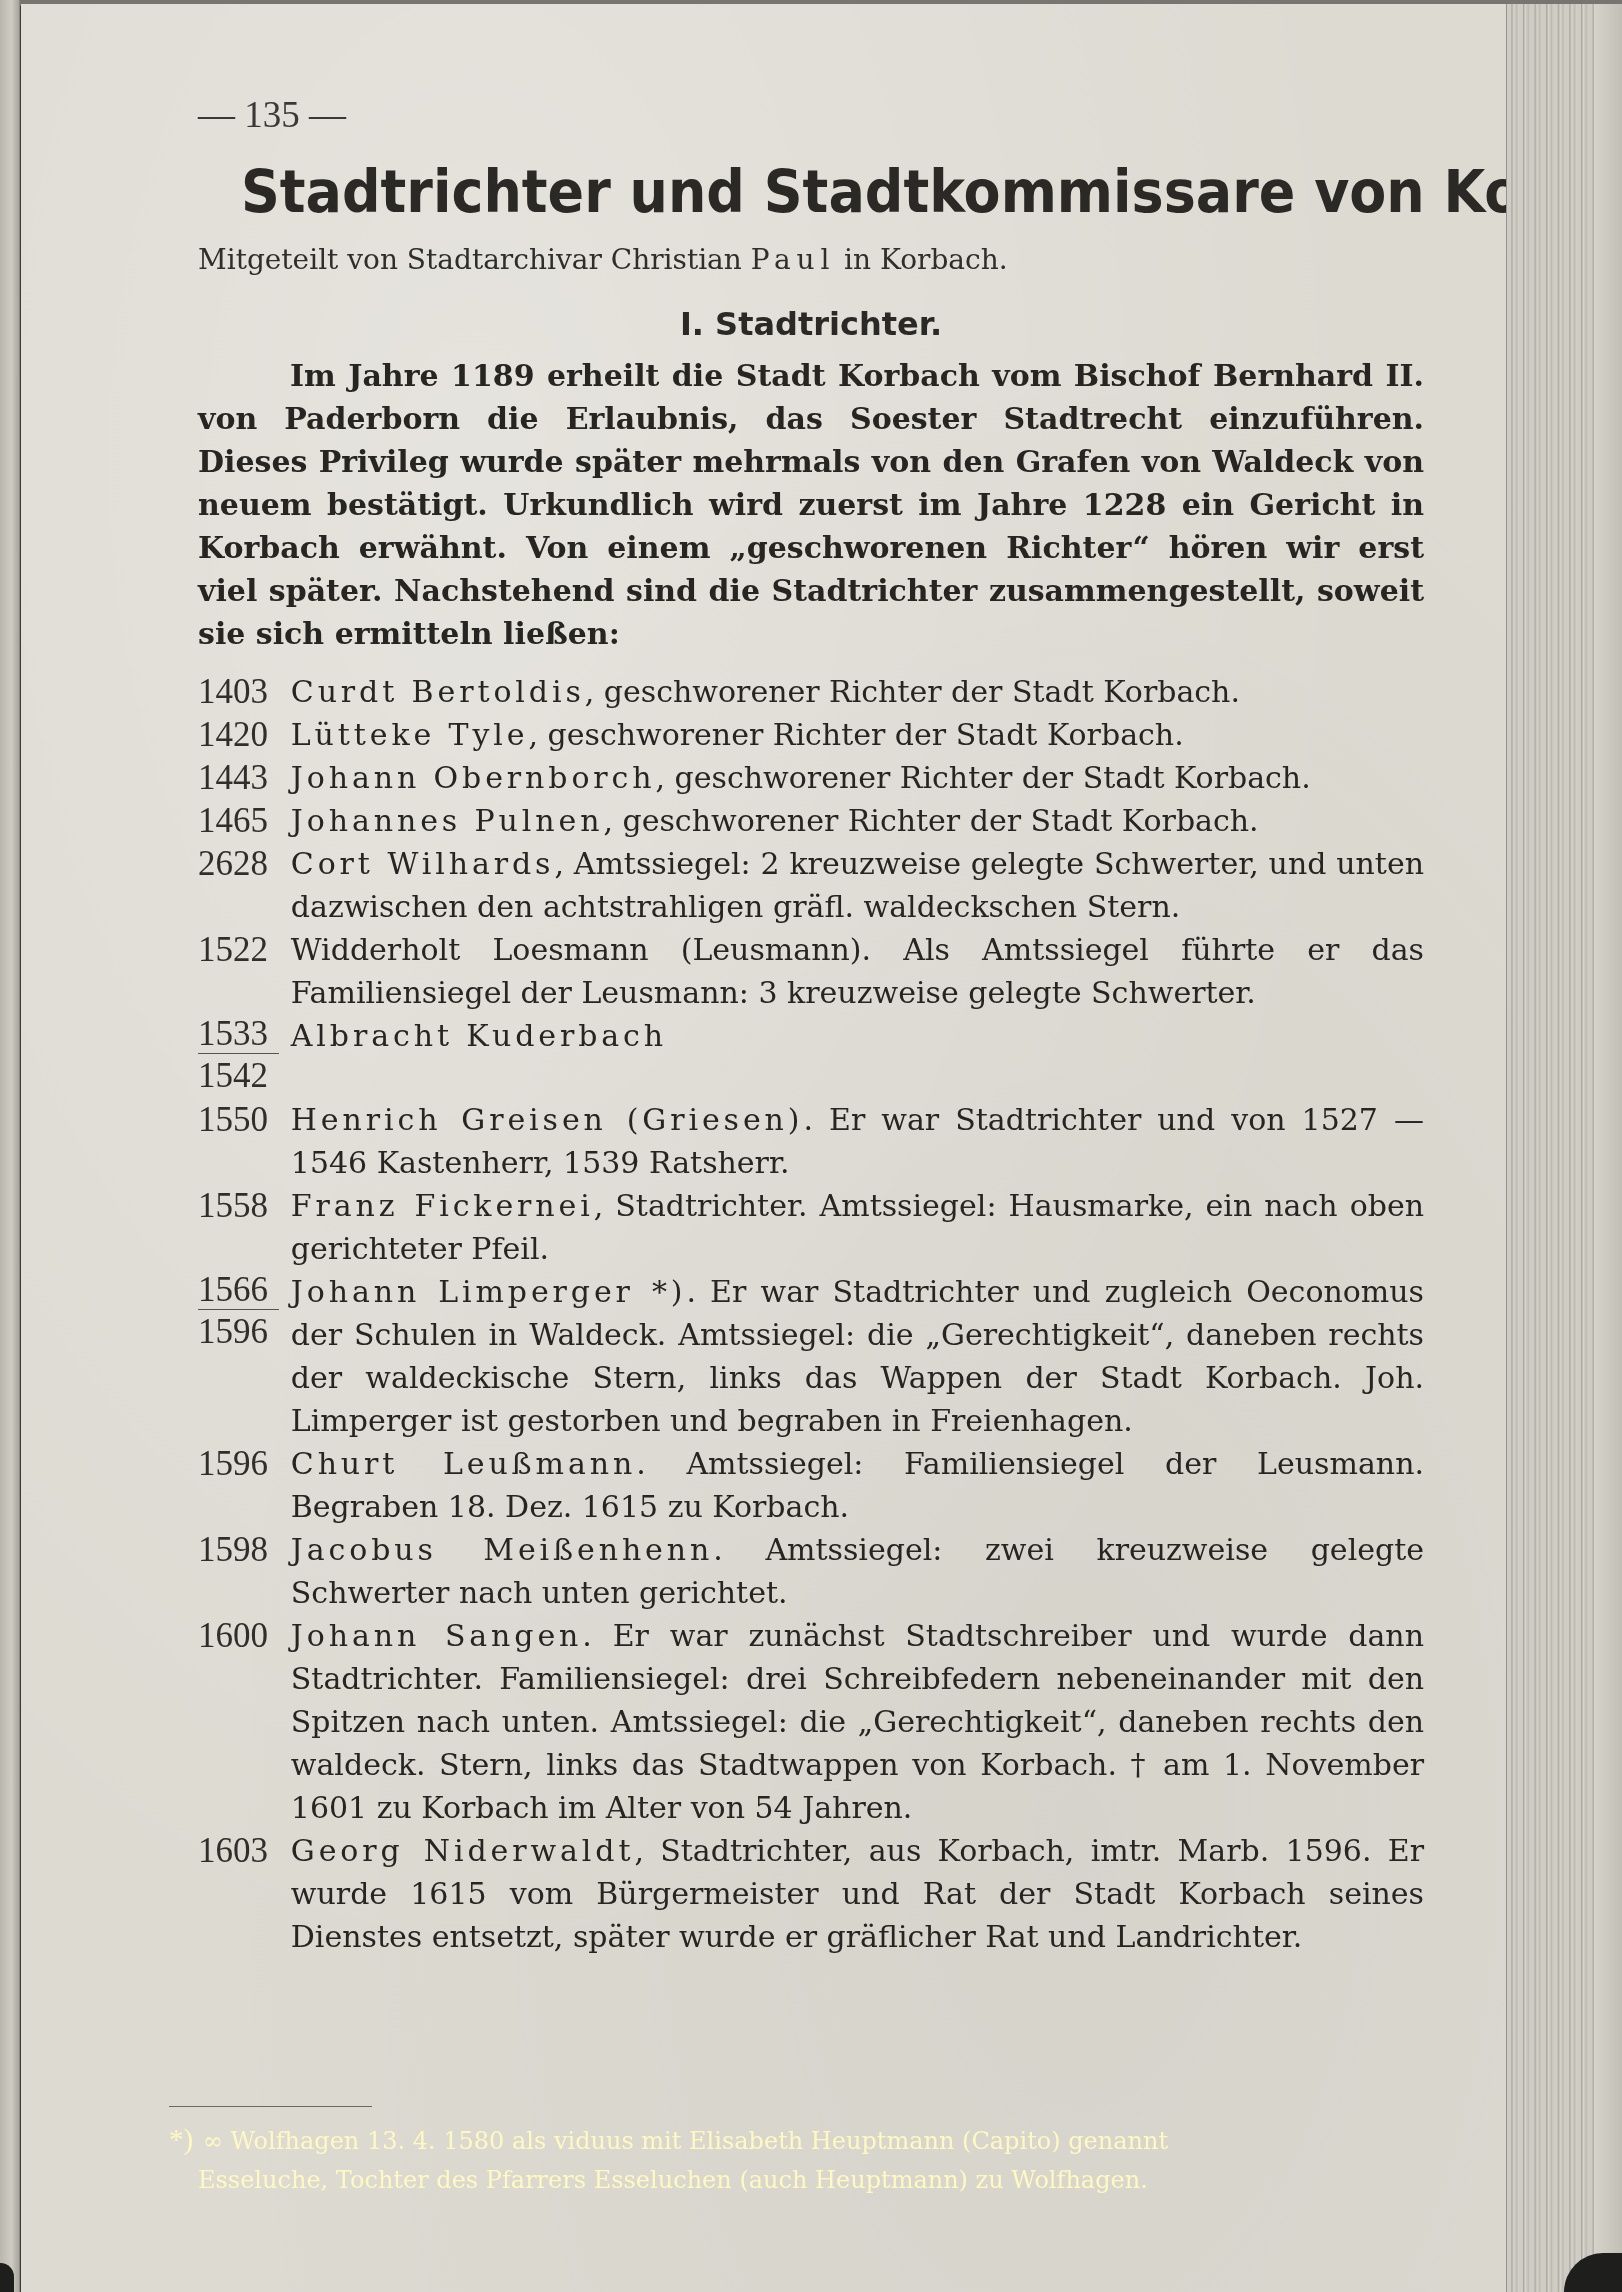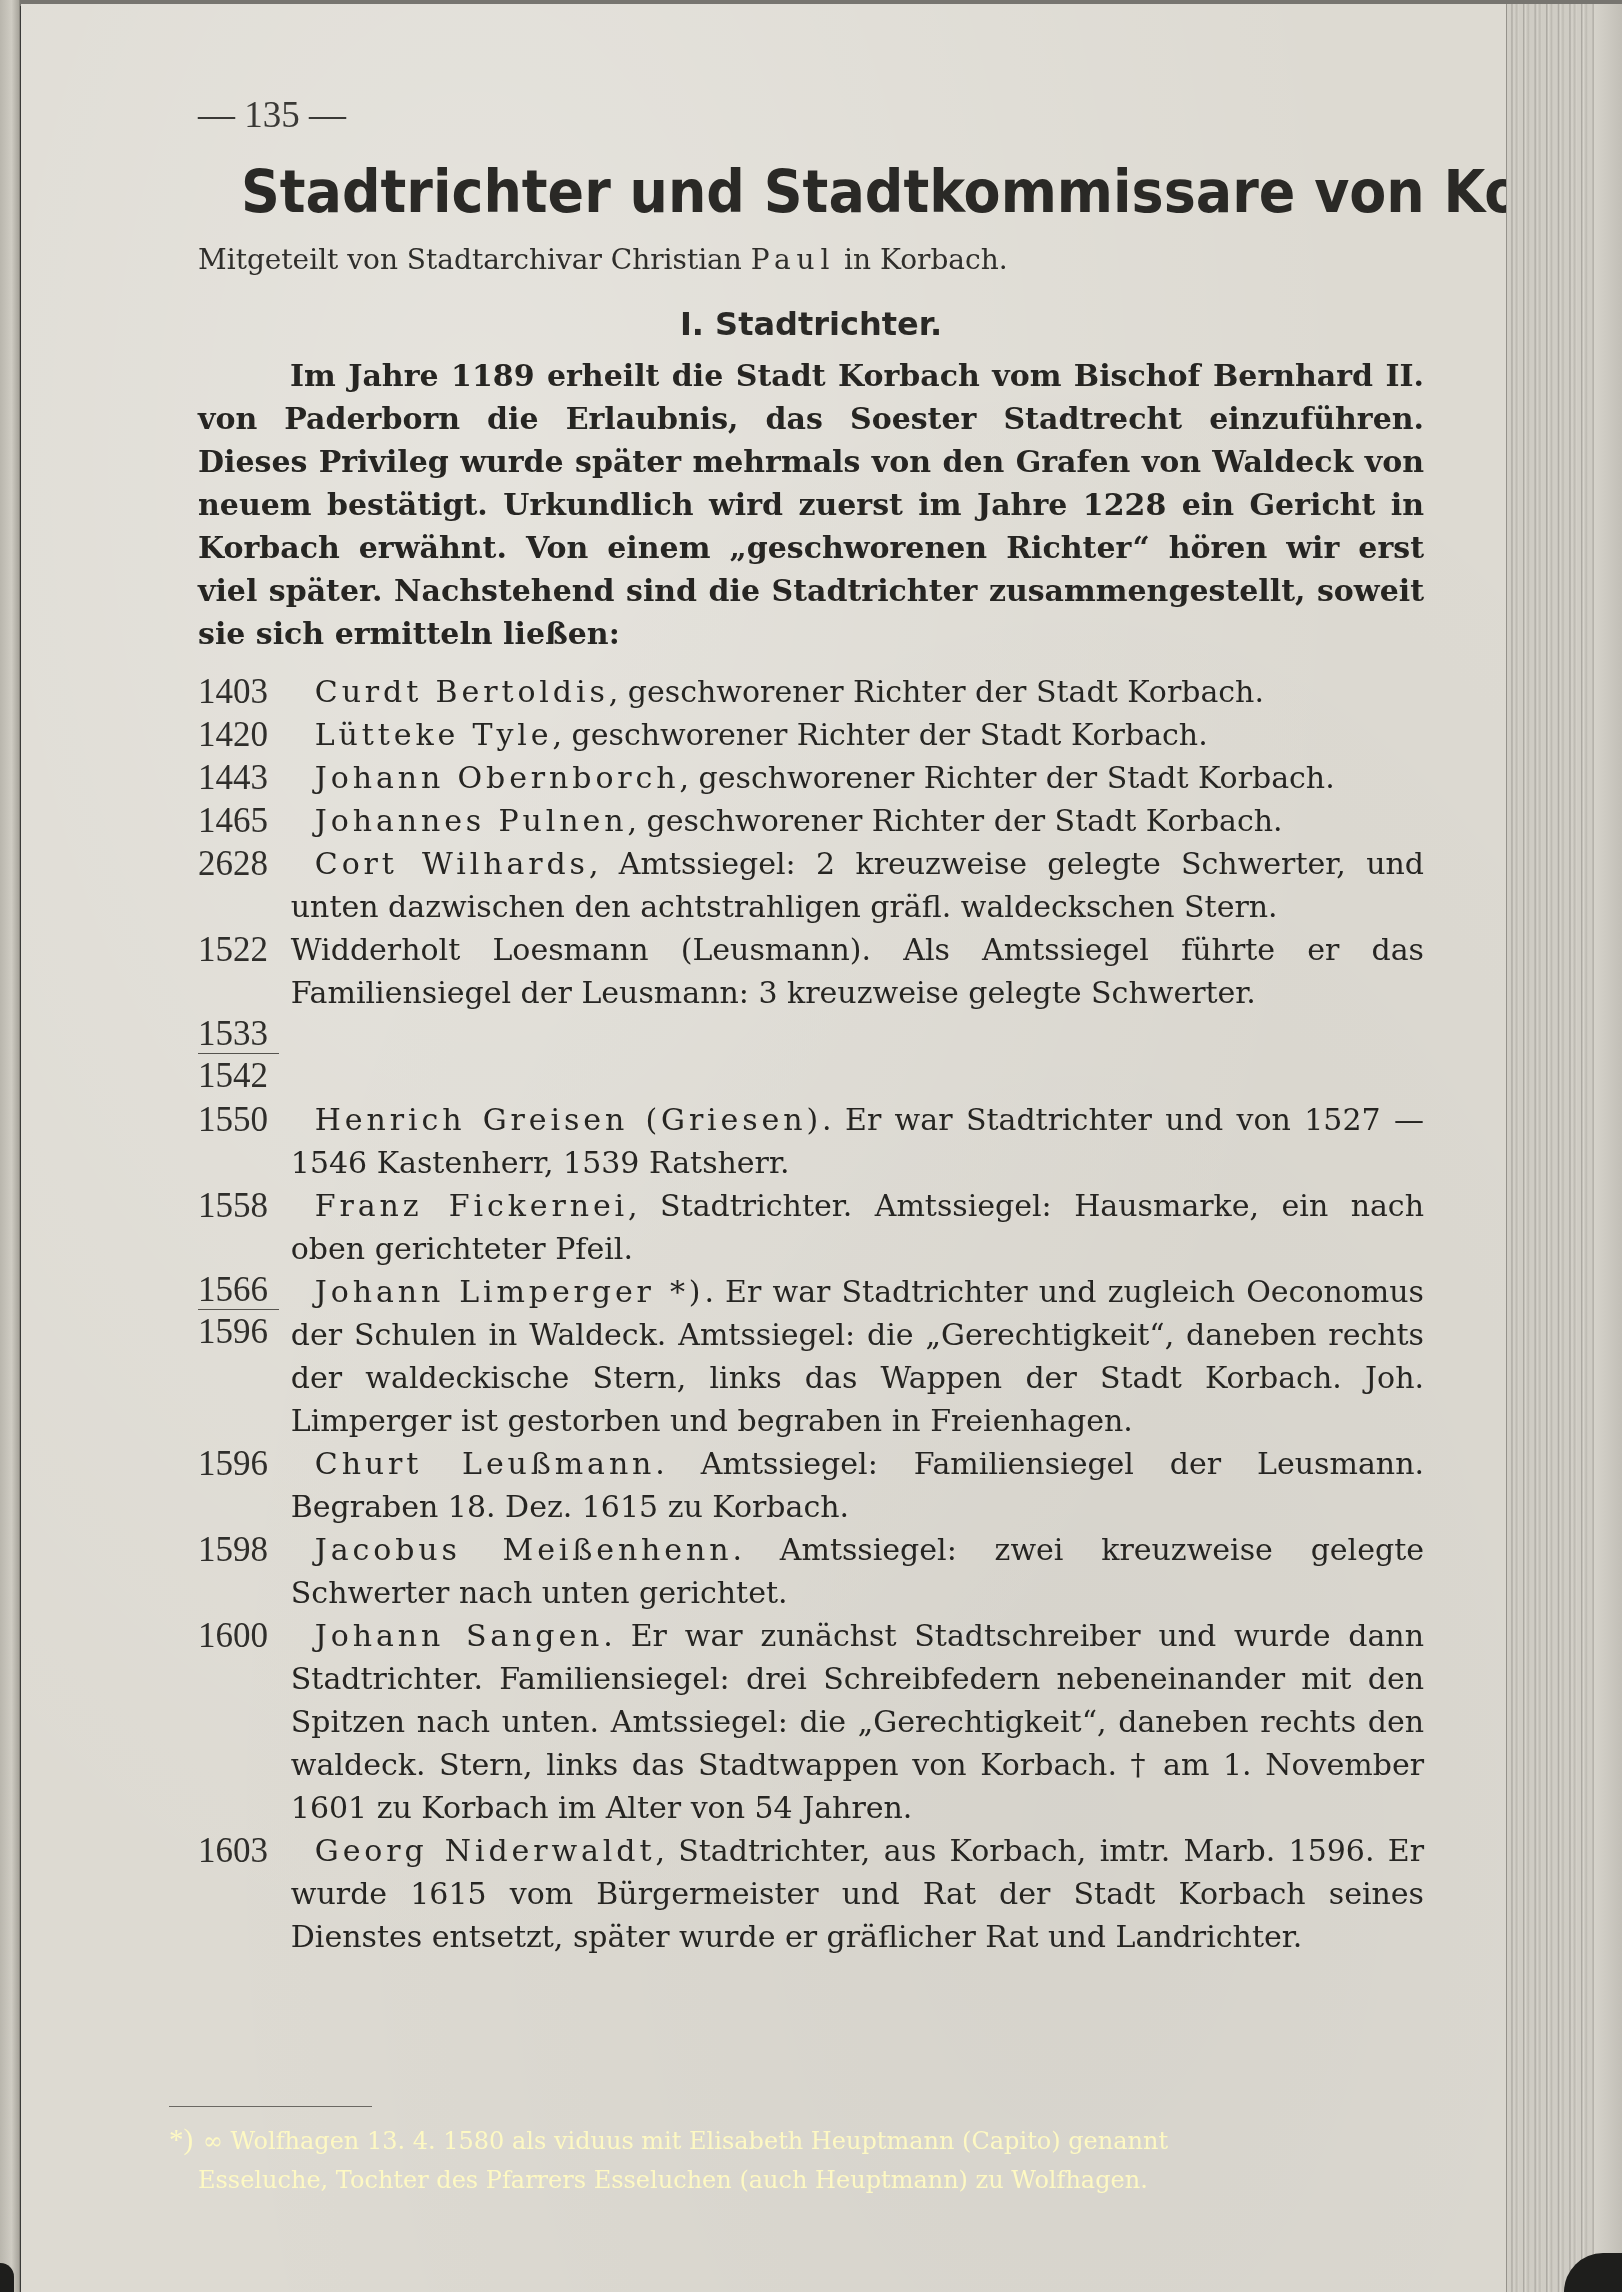--- a/index.html
+++ b/index.html
@@ -87,21 +87,21 @@
     .entry .year {
       flex: 0 0 87px; width: 87px;
       font-family: "Liberation Serif", serif; font-size: 35px; color: #2f2e2b;
       line-height: 43px;
     }
     .entry .year .y-top {
       display: block; border-bottom: 1.9px solid #55534e; width: 81px; line-height: 39px;
     }
     .entry .year .y-bottom { display: block; line-height: 44px; }
     .entry .body { flex: 1; text-align: justify; padding-left: 5.8px; }
-    .entry .name { letter-spacing: 3.9px; margin-left: 24px; }
+    .entry .name { letter-spacing: 3.9px; }
 
     .footnote-rule {
       position: absolute; left: 169px; top: 2106px; width: 203px; height: 0;
       border-top: 1.9px solid #6a6863;
     }
     .footnote {
       position: absolute; left: 169px; top: 2120px; width: 1236px;
       font-family: "DejaVu Serif", serif; font-size: 24px; line-height: 39px;
       color: #fef9c3;
     }
@@ -163,20 +163,21 @@
       <div class="entry">
         <div class="year">1522</div>
         <div class="body"><span>Widderholt Loesmann (Leusmann)</span><span>. Als Amtssiegel führte er das Familiensiegel der Leusmann: 3 kreuzweise gelegte Schwerter.</span></div>
       </div>
 
       <div class="entry">
         <div class="year">
           <span class="y-top">1533</span>
           <span class="y-bottom">1542</span>
         </div>
+        <div class="body"><span class="name">Albracht Kuderbach</span><span></span></div>
       </div>
 
       <div class="entry">
         <div class="year">1550</div>
         <div class="body"><span class="name">Henrich Greisen (Griesen)</span><span>. Er war Stadtrichter und von 1527 —1546 Kastenherr, 1539 Ratsherr.</span></div>
       </div>
 
       <div class="entry">
         <div class="year">1558</div>
         <div class="body"><span class="name">Franz Fickernei</span><span>, Stadtrichter. Amtssiegel: Hausmarke, ein nach oben gerichteter Pfeil.</span></div>

